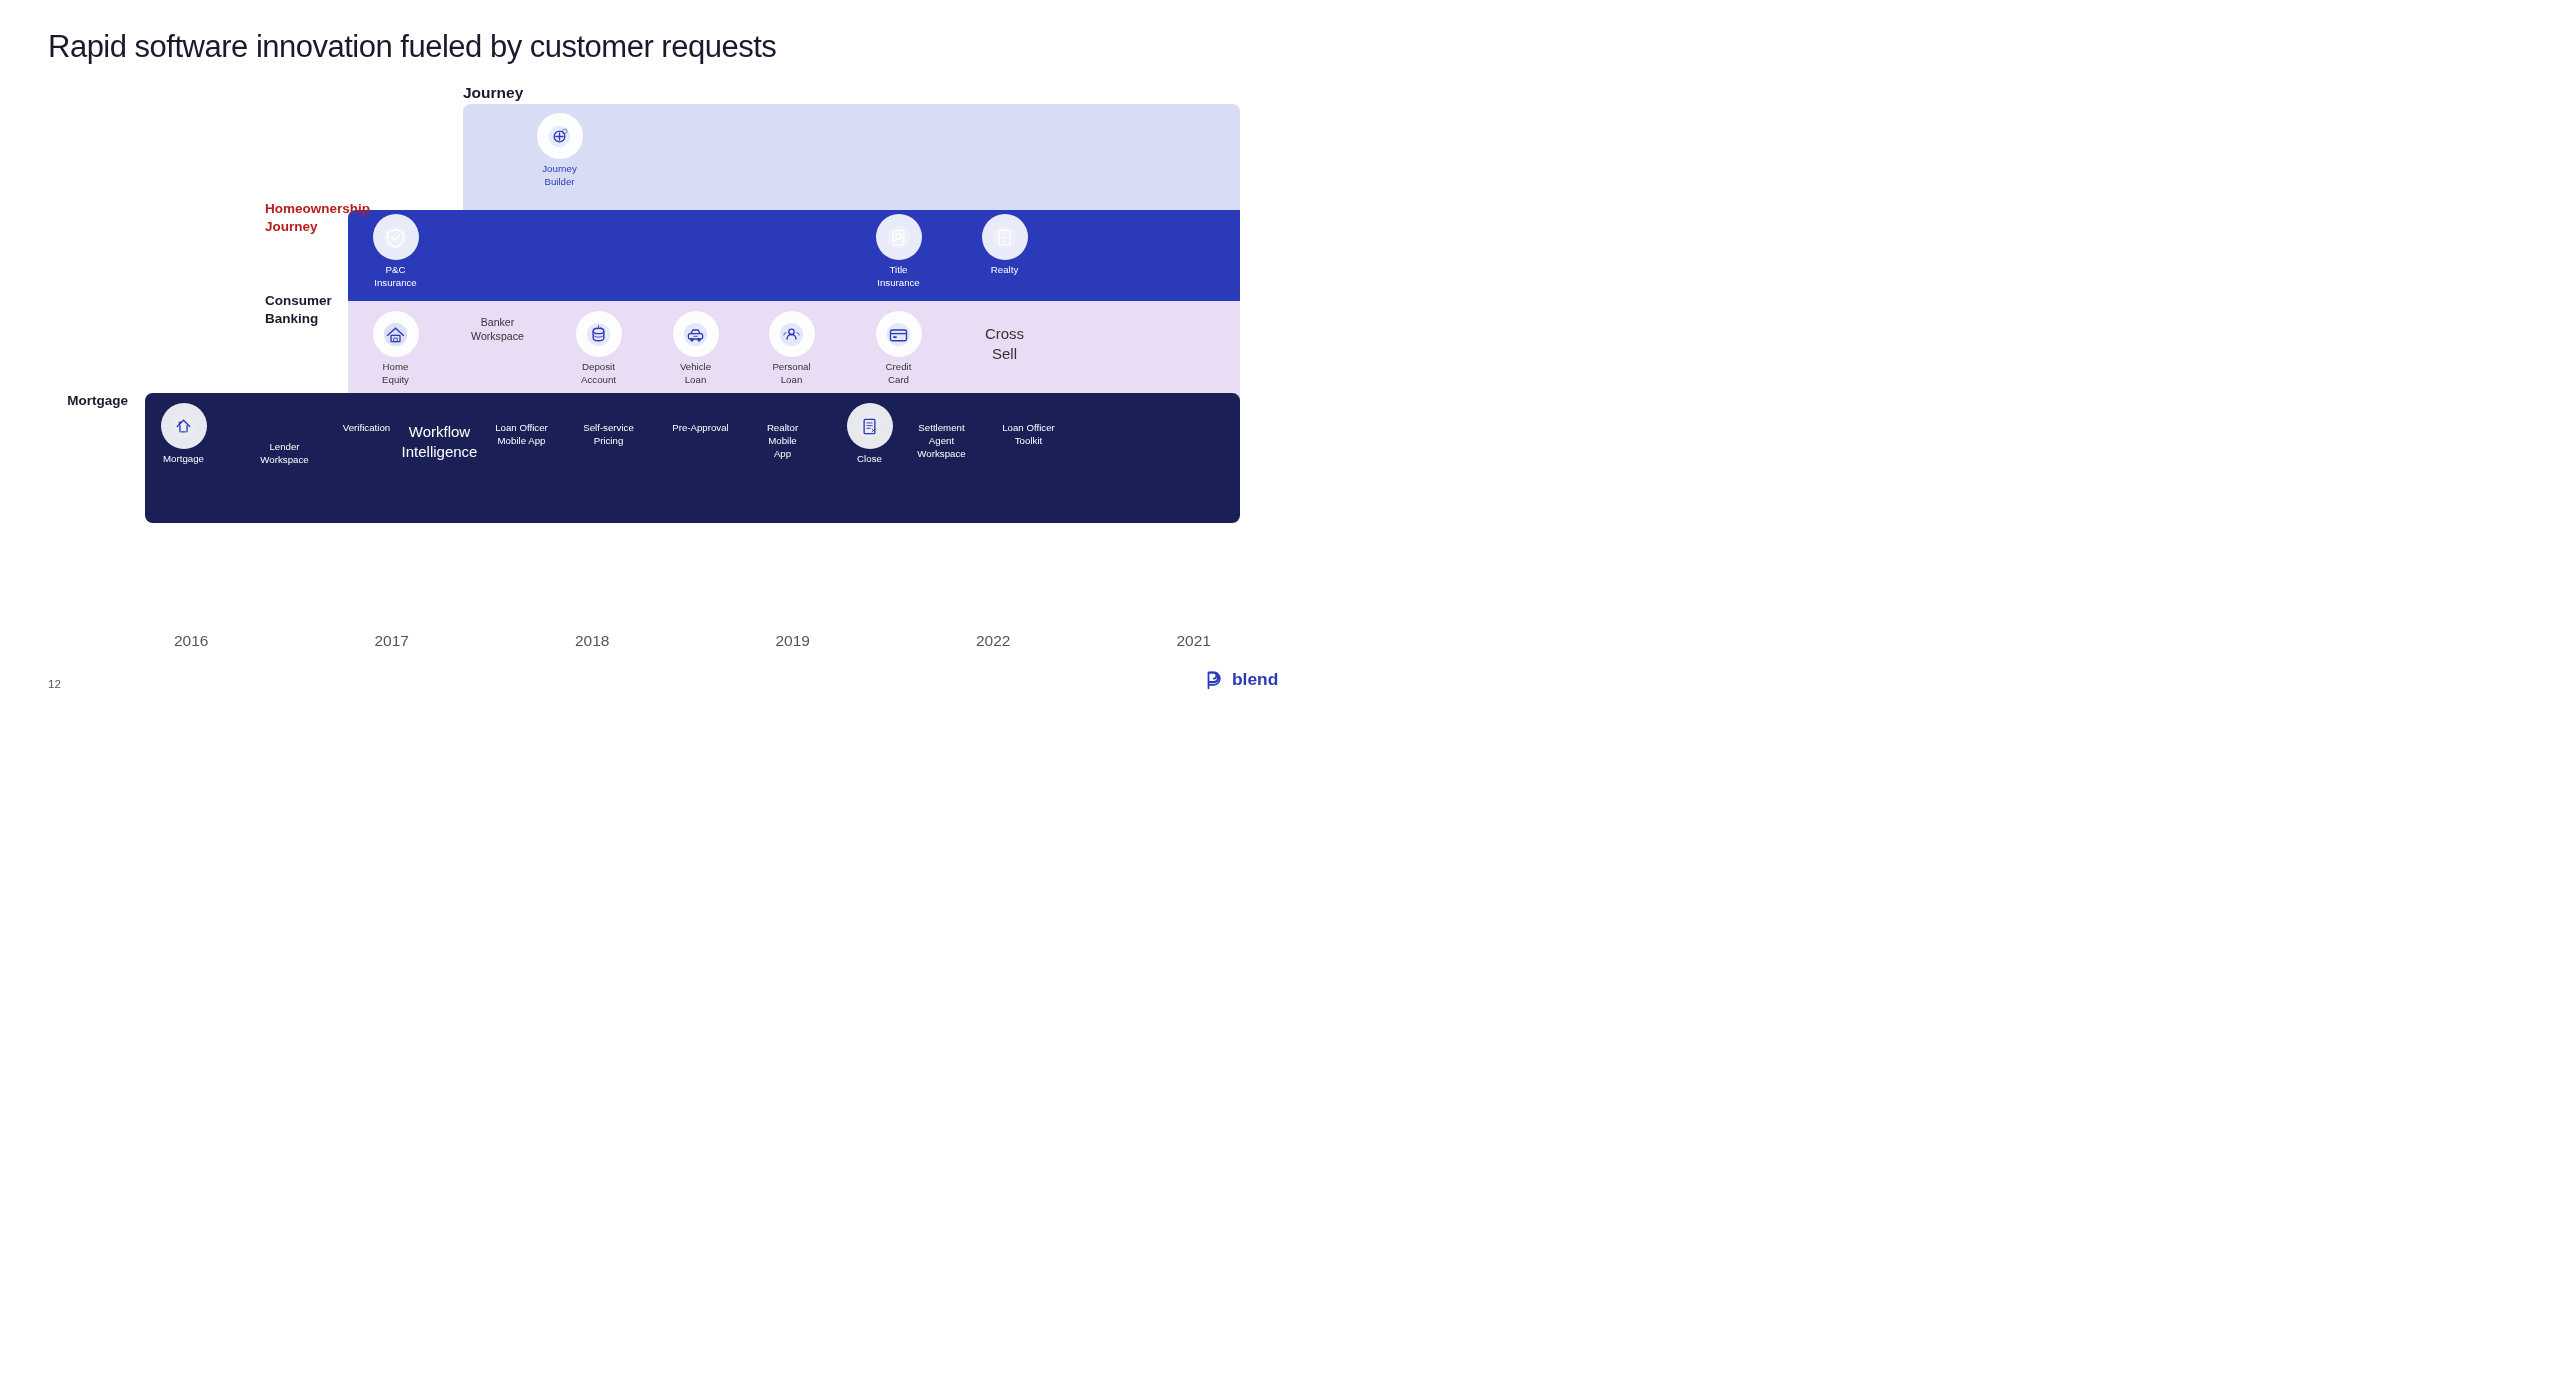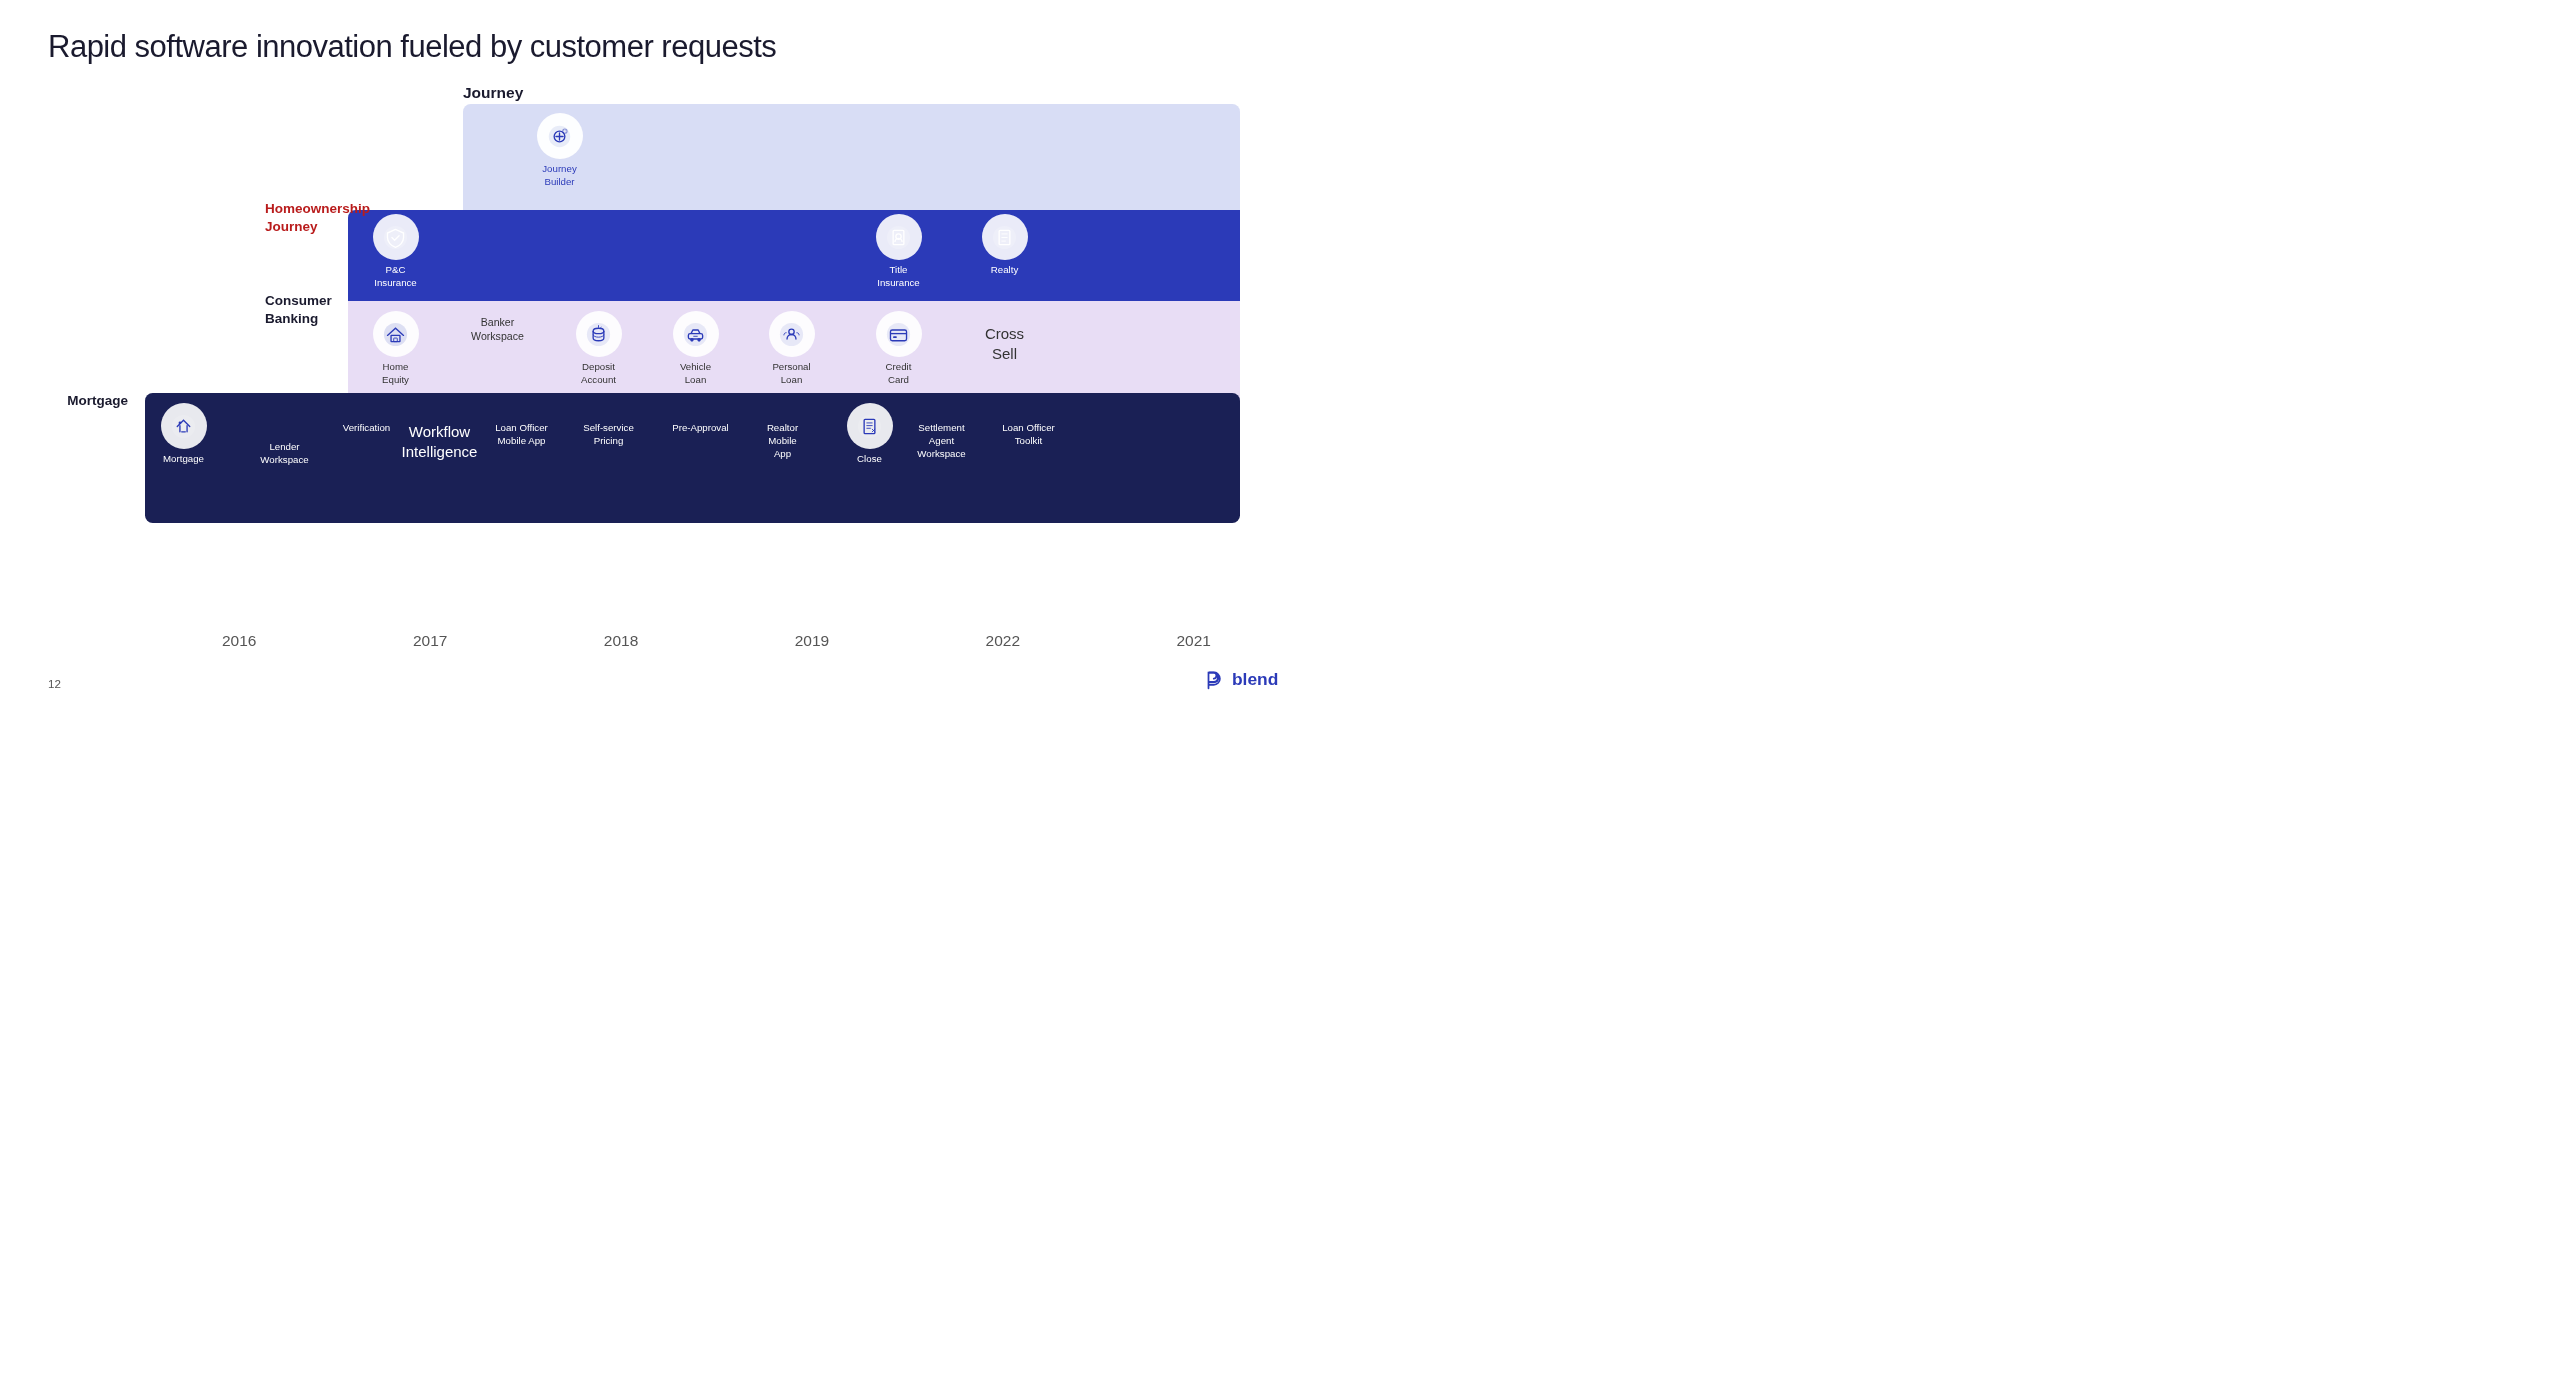--- a/index.html
+++ b/index.html
@@ -114,21 +114,20 @@
       right: 0;
       height: 130px;
       background: #1a2055;
       border-radius: 7.7px;
     }
 
     .year-label {
       font-size: 15.5px;
       color: #555;
       font-weight: 400;
-      margin-left: 48px;
     }
 
     
     .icon-circle {
       width: 46px;
       height: 46px;
       border-radius: 50%;
       background: rgba(255,255,255,0.9);
       display: flex;
       align-items: center;

